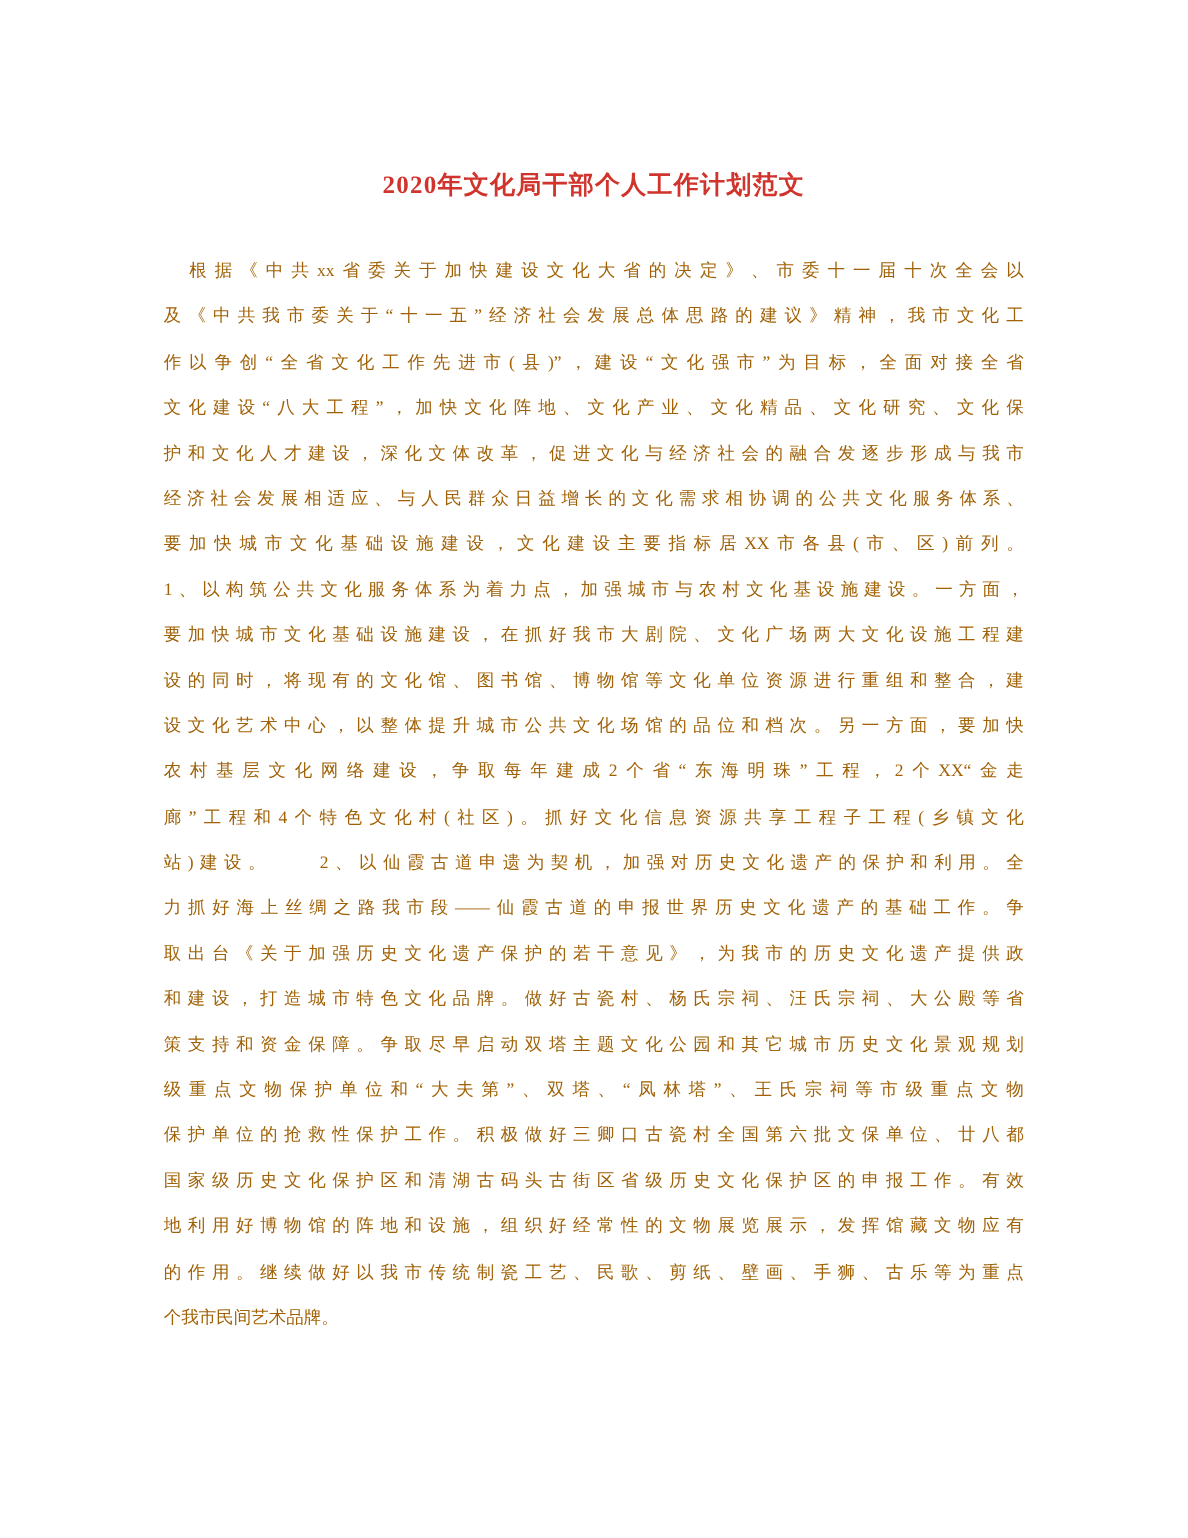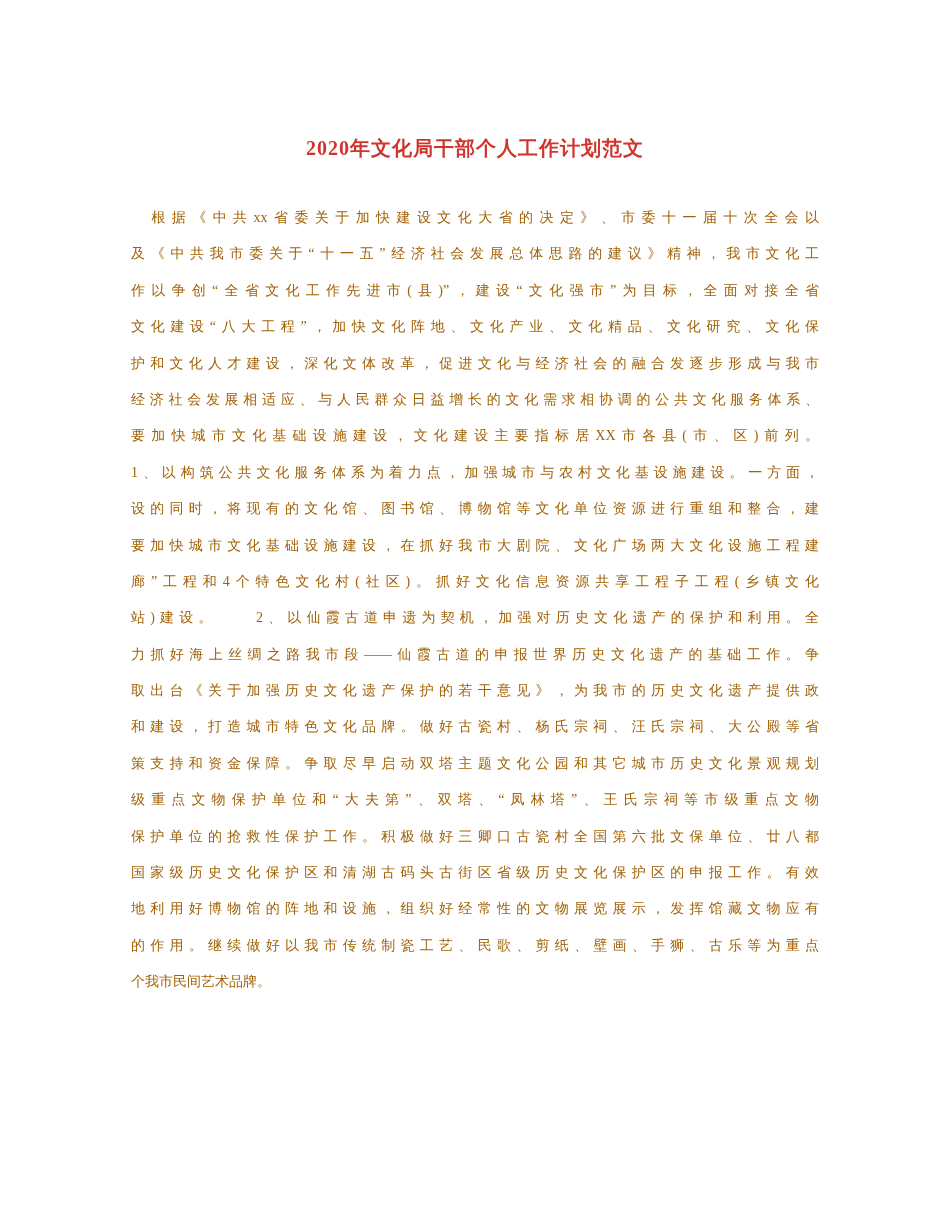--- a/index.html
+++ b/index.html
@@ -51,22 +51,24 @@
   <h1 class="title" style="color: rgb(208, 52, 44);">2020年文化局干部个人工作计划范文</h1>
   <div class="body-block">
       <div class="line">　根据《中共xx省委关于加快建设文化大省的决定》、市委十一届十次全会以</div>
       <div class="line">及《中共我市委关于“十一五”经济社会发展总体思路的建议》精神，我市文化工</div>
       <div class="line">作以争创“全省文化工作先进市(县)”，建设“文化强市”为目标，全面对接全省</div>
       <div class="line">文化建设“八大工程”，加快文化阵地、文化产业、文化精品、文化研究、文化保</div>
       <div class="line">护和文化人才建设，深化文体改革，促进文化与经济社会的融合发逐步形成与我市</div>
       <div class="line">经济社会发展相适应、与人民群众日益增长的文化需求相协调的公共文化服务体系、</div>
       <div class="line">要加快城市文化基础设施建设，文化建设主要指标居XX市各县(市、区)前列。</div>
       <div class="line">1、以构筑公共文化服务体系为着力点，加强城市与农村文化基设施建设。一方面，</div>
+      <div class="line">要加快城市文化基础设施建设，在抓好我市大剧院、文化广场两大文化设施工程建</div>
       <div class="line">设的同时，将现有的文化馆、图书馆、博物馆等文化单位资源进行重组和整合，建</div>
-      <div class="line">要加快城市文化基础设施建设，在抓好我市大剧院、文化广场两大文化设施工程建</div>
+      <div class="line">设文化艺术中心，以整体提升城市公共文化场馆的品位和档次。另一方面，要加快</div>
+      <div class="line">农村基层文化网络建设，争取每年建成2个省“东海明珠”工程，2个XX“金走</div>
       <div class="line">廊”工程和4个特色文化村(社区)。抓好文化信息资源共享工程子工程(乡镇文化</div>
       <div class="line">站)建设。　　2、以仙霞古道申遗为契机，加强对历史文化遗产的保护和利用。全</div>
       <div class="line">力抓好海上丝绸之路我市段——仙霞古道的申报世界历史文化遗产的基础工作。争</div>
       <div class="line">取出台《关于加强历史文化遗产保护的若干意见》，为我市的历史文化遗产提供政</div>
       <div class="line">和建设，打造城市特色文化品牌。做好古瓷村、杨氏宗祠、汪氏宗祠、大公殿等省</div>
       <div class="line">策支持和资金保障。争取尽早启动双塔主题文化公园和其它城市历史文化景观规划</div>
       <div class="line">级重点文物保护单位和“大夫第”、双塔、“凤林塔”、王氏宗祠等市级重点文物</div>
       <div class="line">保护单位的抢救性保护工作。积极做好三卿口古瓷村全国第六批文保单位、廿八都</div>
       <div class="line">国家级历史文化保护区和清湖古码头古街区省级历史文化保护区的申报工作。有效</div>
       <div class="line">地利用好博物馆的阵地和设施，组织好经常性的文物展览展示，发挥馆藏文物应有</div>

